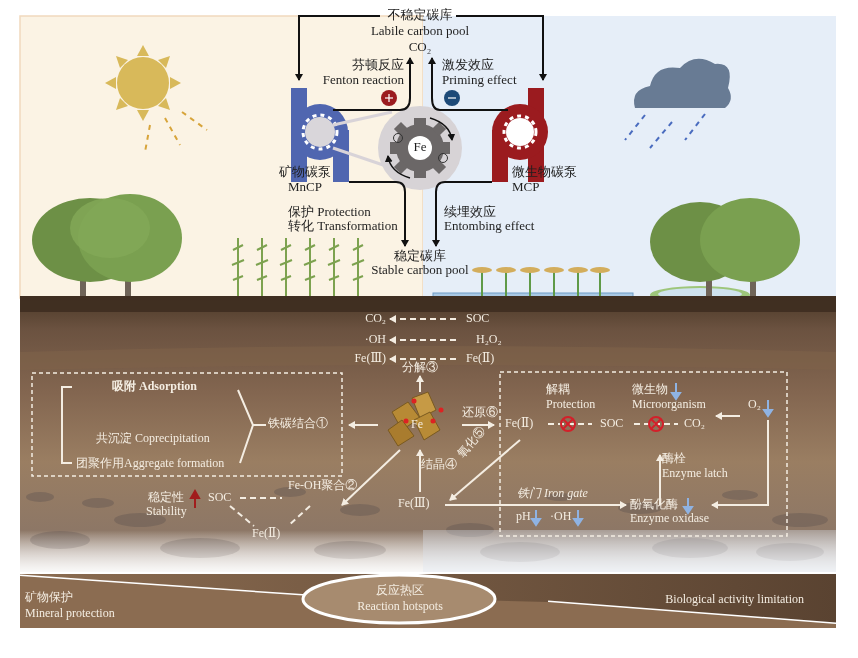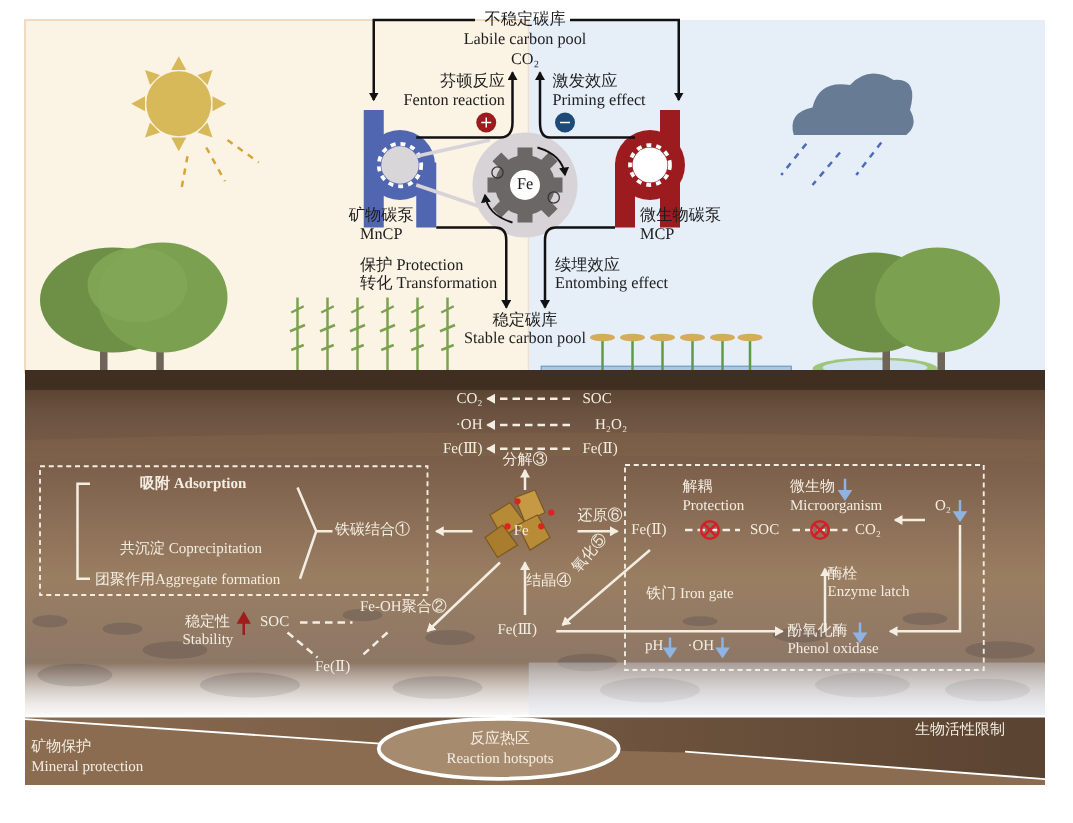--- a/index.html
+++ b/index.html
@@ -329,25 +329,25 @@
 <div class="t wt sm" style="left:546px;top:383px;text-align:center;">解耦</div>
 <div class="t wt sm" style="left:546px;top:398px;">Protection</div>
 <div class="t wt sm" style="left:632px;top:383px;">微生物</div>
 <div class="t wt sm" style="left:632px;top:398px;">Microorganism</div>
 <div class="t wt sm" style="left:748px;top:398px;">O₂</div>
 <div class="t wt sm" style="left:505px;top:417px;">Fe(Ⅱ)</div>
 <div class="t wt sm" style="left:600px;top:417px;">SOC</div>
 <div class="t wt sm" style="left:684px;top:417px;">CO₂</div>
 <div class="t wt sm" style="left:662px;top:452px;">酶栓</div>
 <div class="t wt sm" style="left:662px;top:467px;">Enzyme latch</div>
-<div class="t wt sm" style="left:517px;top:468px;">铁门 Iron gate</div>
+<div class="t wt sm" style="left:517px;top:487px;font-style:italic;">铁门 Iron gate</div>
 <div class="t wt sm" style="left:516px;top:510px;">pH</div>
 <div class="t wt sm" style="left:550px;top:510px;">·OH</div>
 <div class="t wt sm" style="left:630px;top:498px;">酚氧化酶</div>
-<div class="t wt sm" style="left:630px;top:512px;">Phenol oxidase</div>
+<div class="t wt sm" style="left:630px;top:512px;">Enzyme oxidase</div>
 
 
 <div class="t wt sm" style="left:25px;top:591px;">矿物保护</div>
 <div class="t wt sm" style="left:25px;top:607px;">Mineral protection</div>
 <div class="t wt c sm" style="left:330px;top:584px;width:140px;">反应热区</div>
 <div class="t wt c sm" style="left:330px;top:600px;width:140px;">Reaction hotspots</div>
-<div class="t wt r sm" style="left:600px;top:577px;width:204px;">生物活性限制</div>
+<div class="t wt r sm" style="left:600px;top:593px;width:204px;">Biological activity limitation</div>
 </div>
 
 </body></html>

